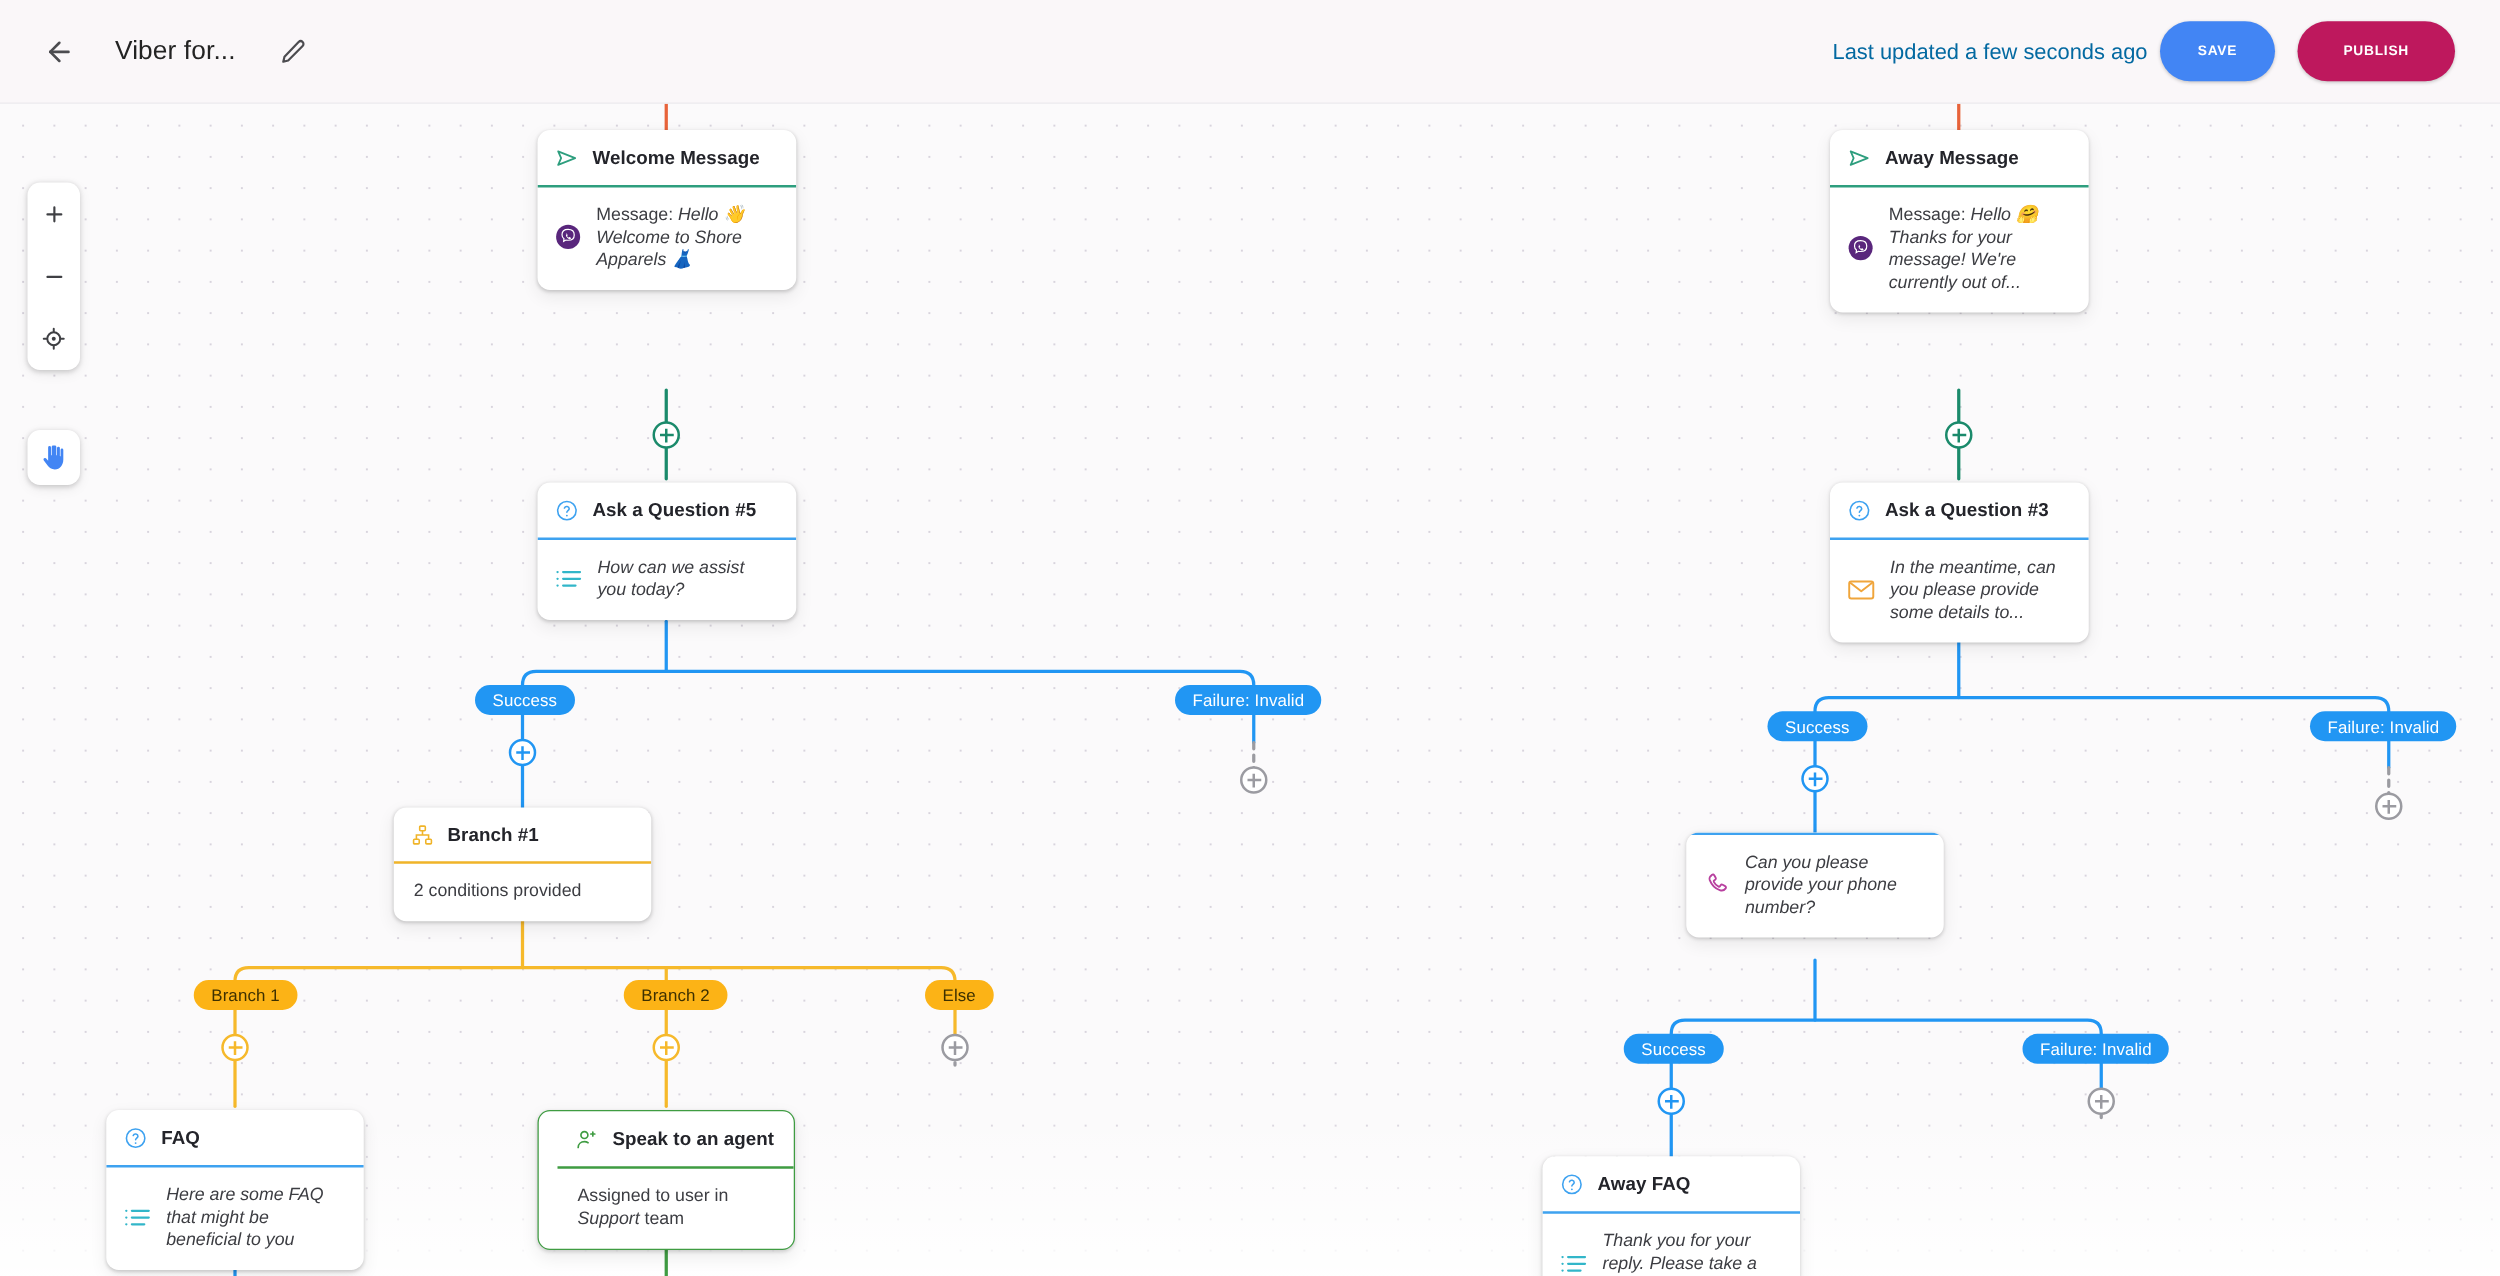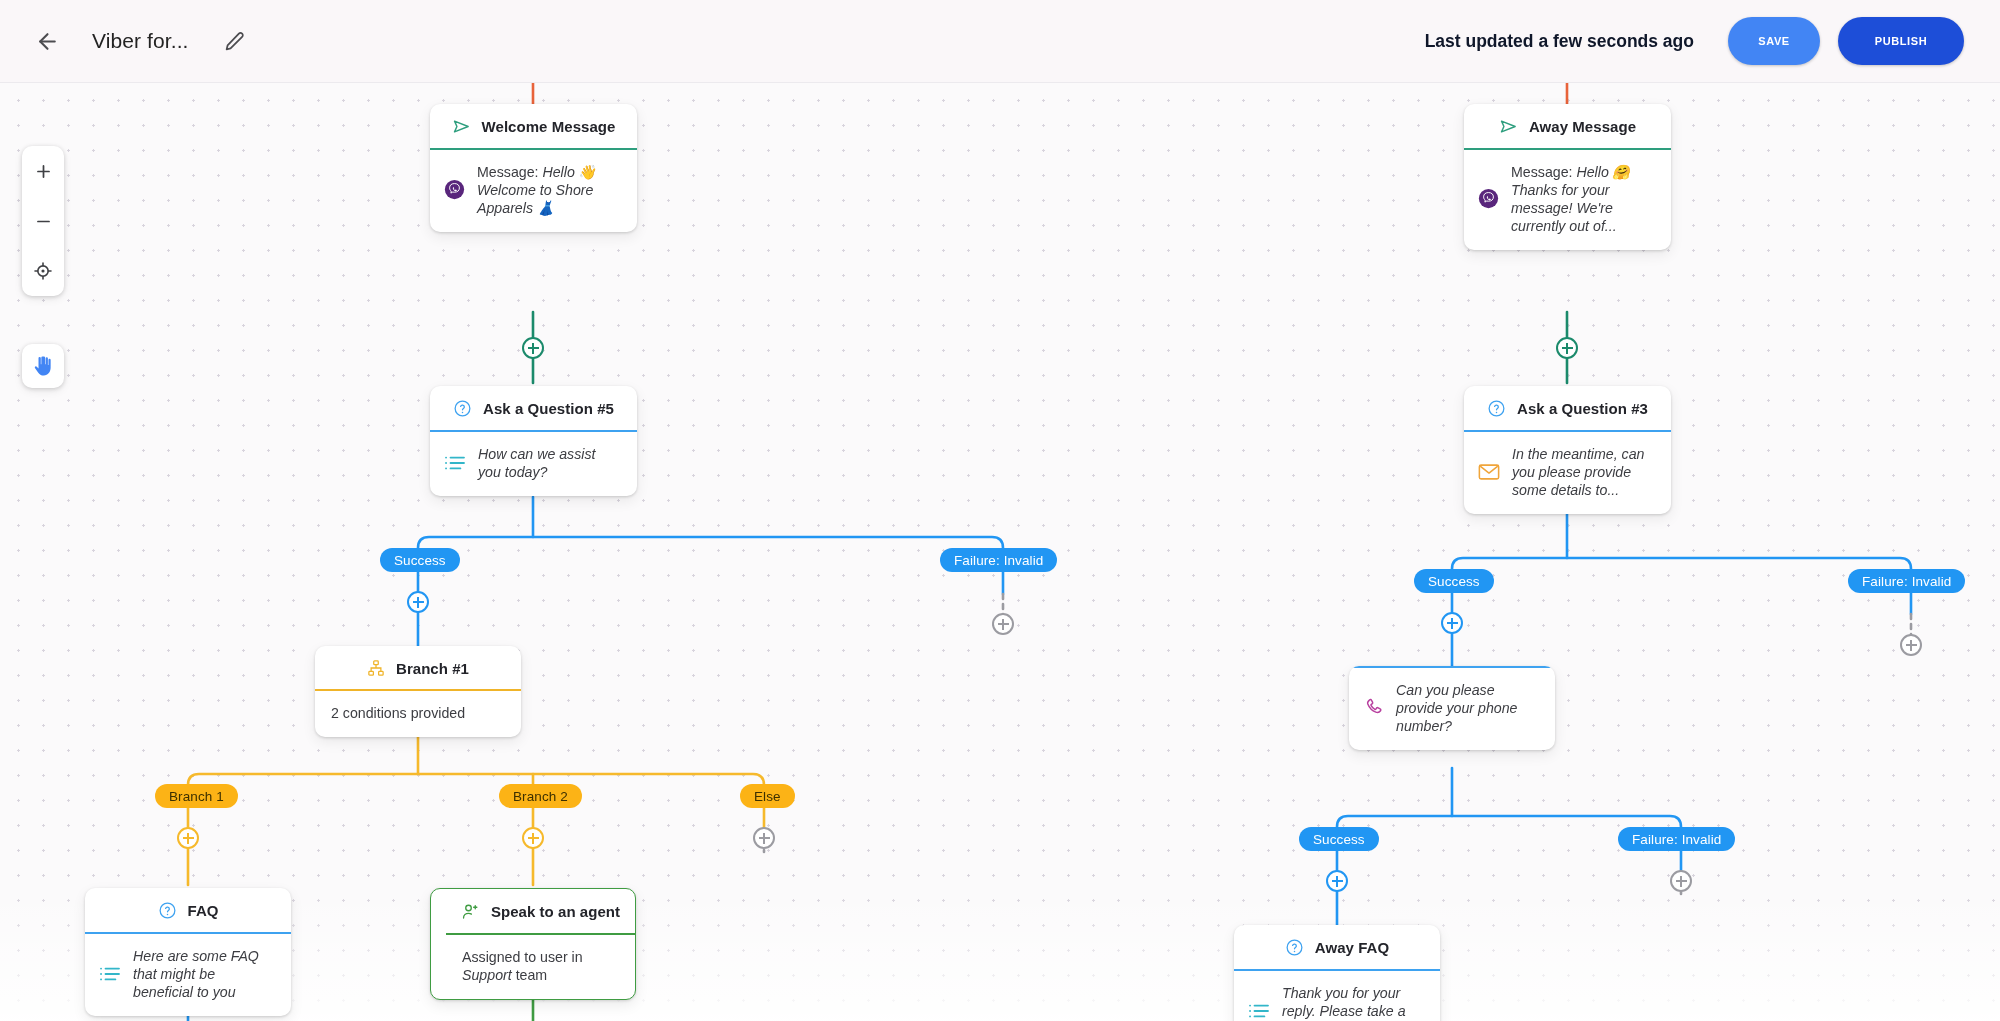--- a/index.html
+++ b/index.html
@@ -24,29 +24,29 @@
   .flow-title{
     margin-left:22px;font-size:21px;font-weight:500;color:#232323;
     letter-spacing:.1px;white-space:nowrap;
   }
   .edit-btn{
     width:40px;height:40px;margin-left:26px;border-radius:50%;
     display:flex;align-items:center;justify-content:center;cursor:pointer;
   }
   .spacer{flex:1;}
   .updated{
-    font-size:17.5px;color:#0f172a;margin-right:34px;white-space:nowrap;font-weight:bold;
+    font-size:17.5px;color:#0369a1;margin-right:10px;white-space:nowrap;
   }
   .btn{
     border:none;outline:none;cursor:pointer;color:#fff;
     font-family:inherit;font-weight:700;letter-spacing:.6px;
     border-radius:24px;height:48px;font-size:11px;
   }
   .btn-save{background:#4285f4;width:92px;box-shadow:0 1px 3px rgba(0,0,0,.22);}
-  .btn-publish{background:#1d4ed8;width:126px;margin-left:18px;margin-right:36px;
+  .btn-publish{background:#be185d;width:126px;margin-left:18px;margin-right:36px;
     box-shadow:0 1px 3px rgba(0,0,0,.22);}
 
   
   .canvas{
     position:absolute;top:82px;left:0;width:2000px;height:939px;
     background-color:#fbfafb;
     background-image:radial-gradient(circle, #d8d4dd 1.1px, transparent 1.2px);
     background-size:25px 25px;background-position:6px 6px;
     overflow:hidden;
   }
@@ -105,21 +105,21 @@
 
   
   .node{
     position:absolute;background:#fff;border-radius:10px;
     box-shadow:0 1px 3px rgba(0,0,0,.17), 0 5px 14px rgba(0,0,0,.075);
     z-index:25;overflow:hidden;cursor:pointer;box-sizing:border-box;
   }
   .node .nhead{
     display:flex;align-items:center;gap:11px;
     padding:13px 14px 12px 14px;
-    font-size:15px;font-weight:700;color:#23242a;letter-spacing:.05px;justify-content:center;
+    font-size:15px;font-weight:700;color:#23242a;letter-spacing:.05px;
   }
   .node .divider{height:1.6px;width:100%;}
   .node .nbody{
     display:flex;align-items:center;gap:12px;
     padding:13px 16px 15px 14px;
     font-size:14.2px;color:#3c3d42;line-height:1.28;border-radius:32px;
   }
   .node .nbody .txt{flex:1;}
   .node .nbody em{font-style:italic;}
   .node .nicon{flex:0 0 auto;display:flex;align-items:center;justify-content:center;}

